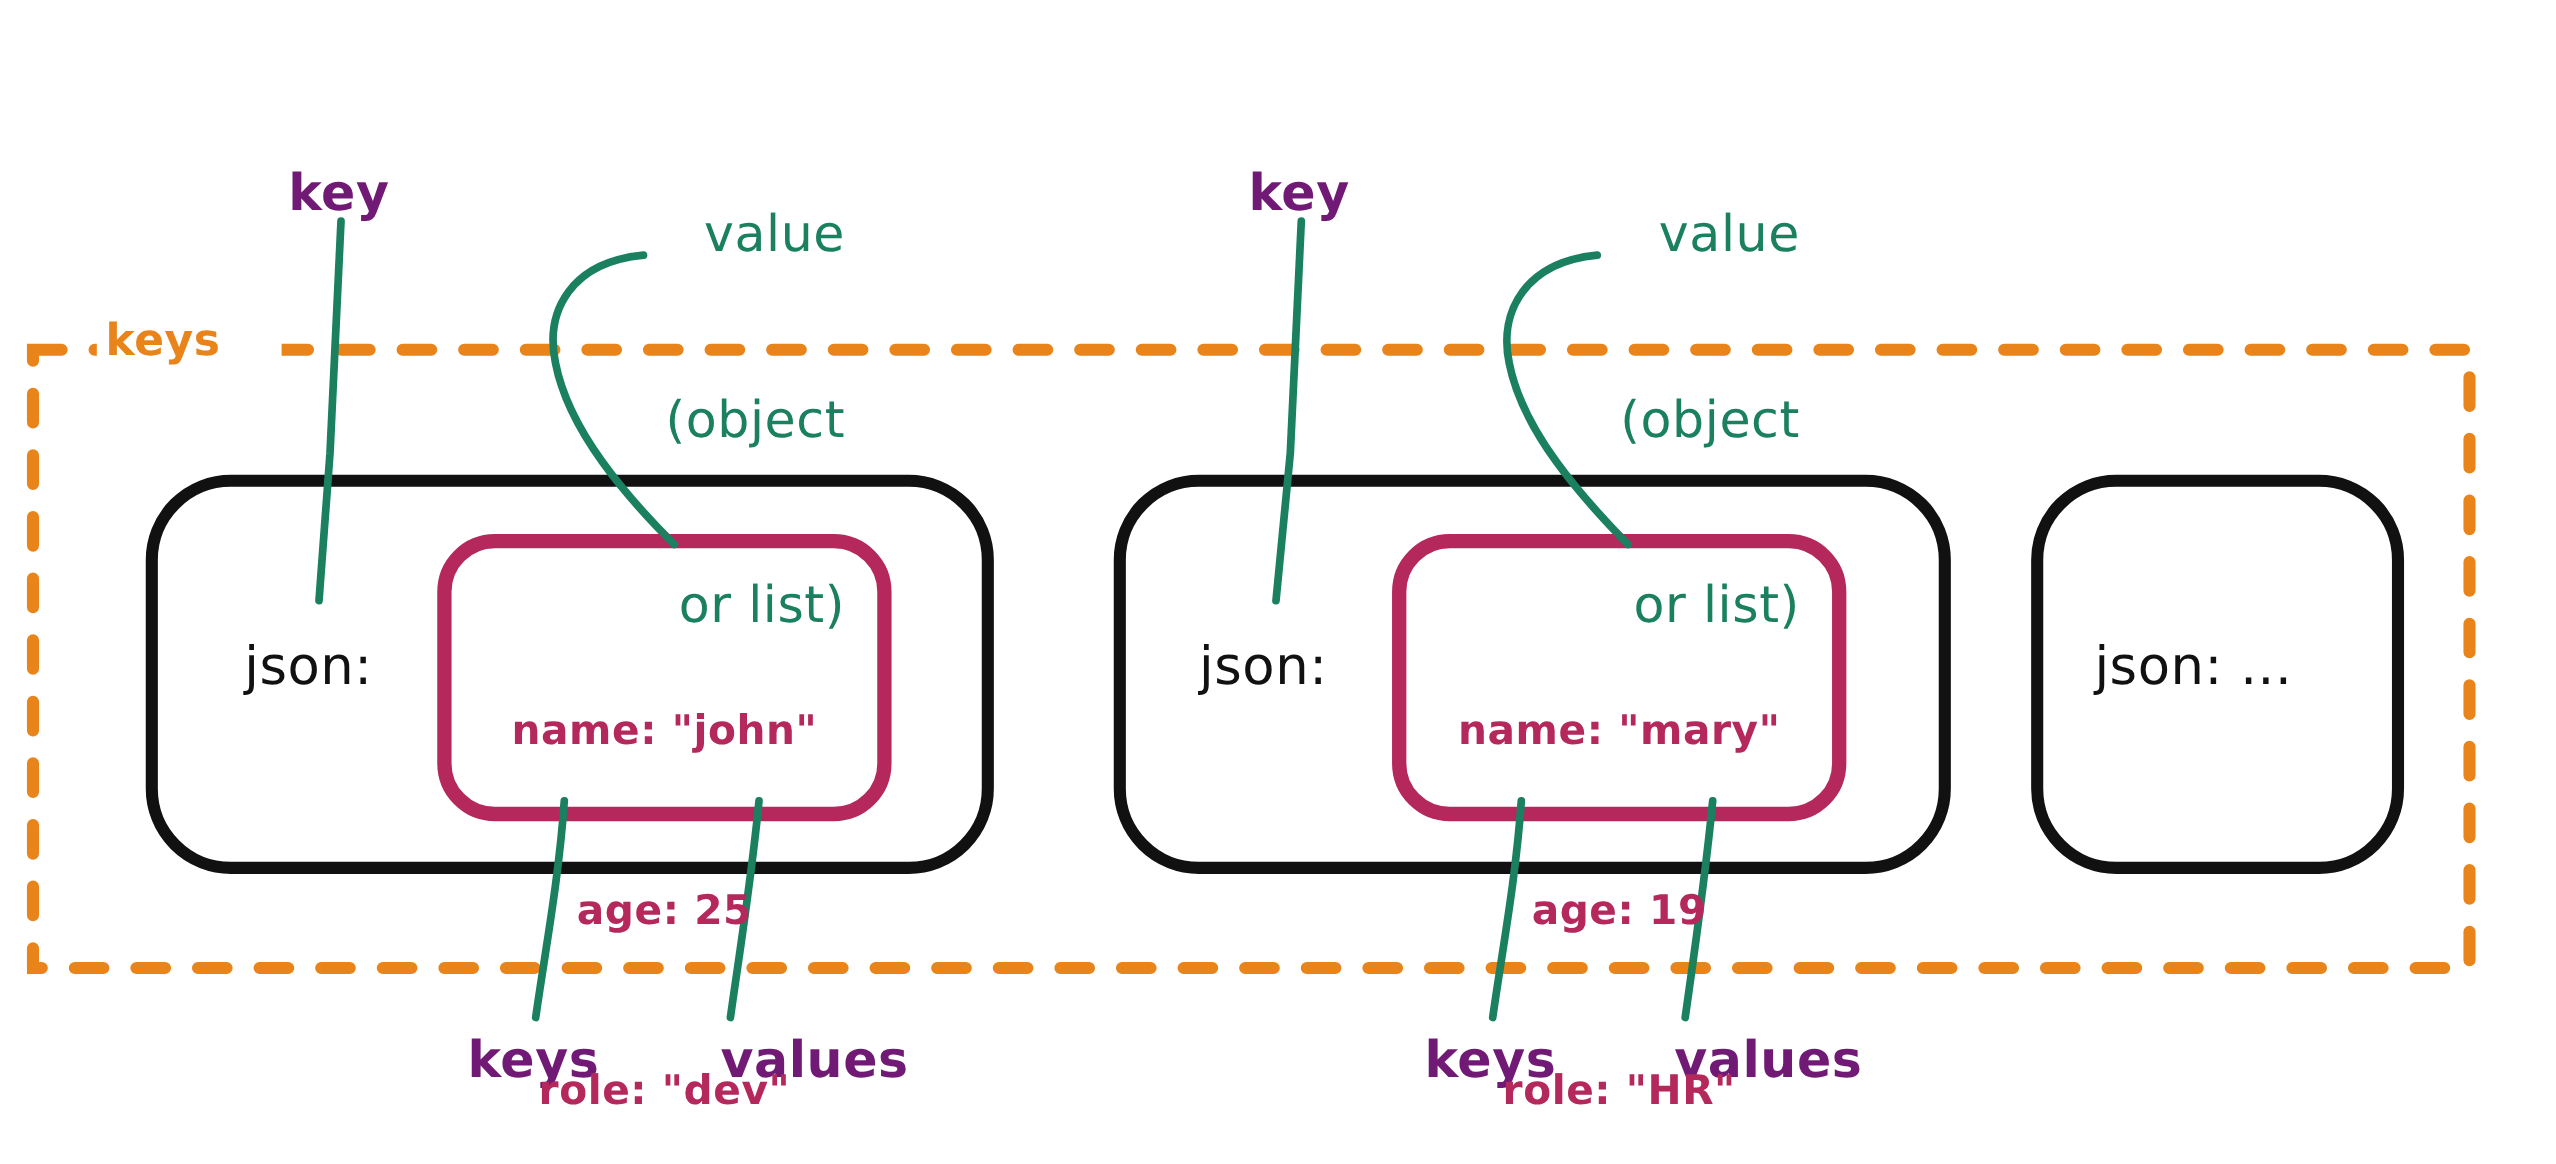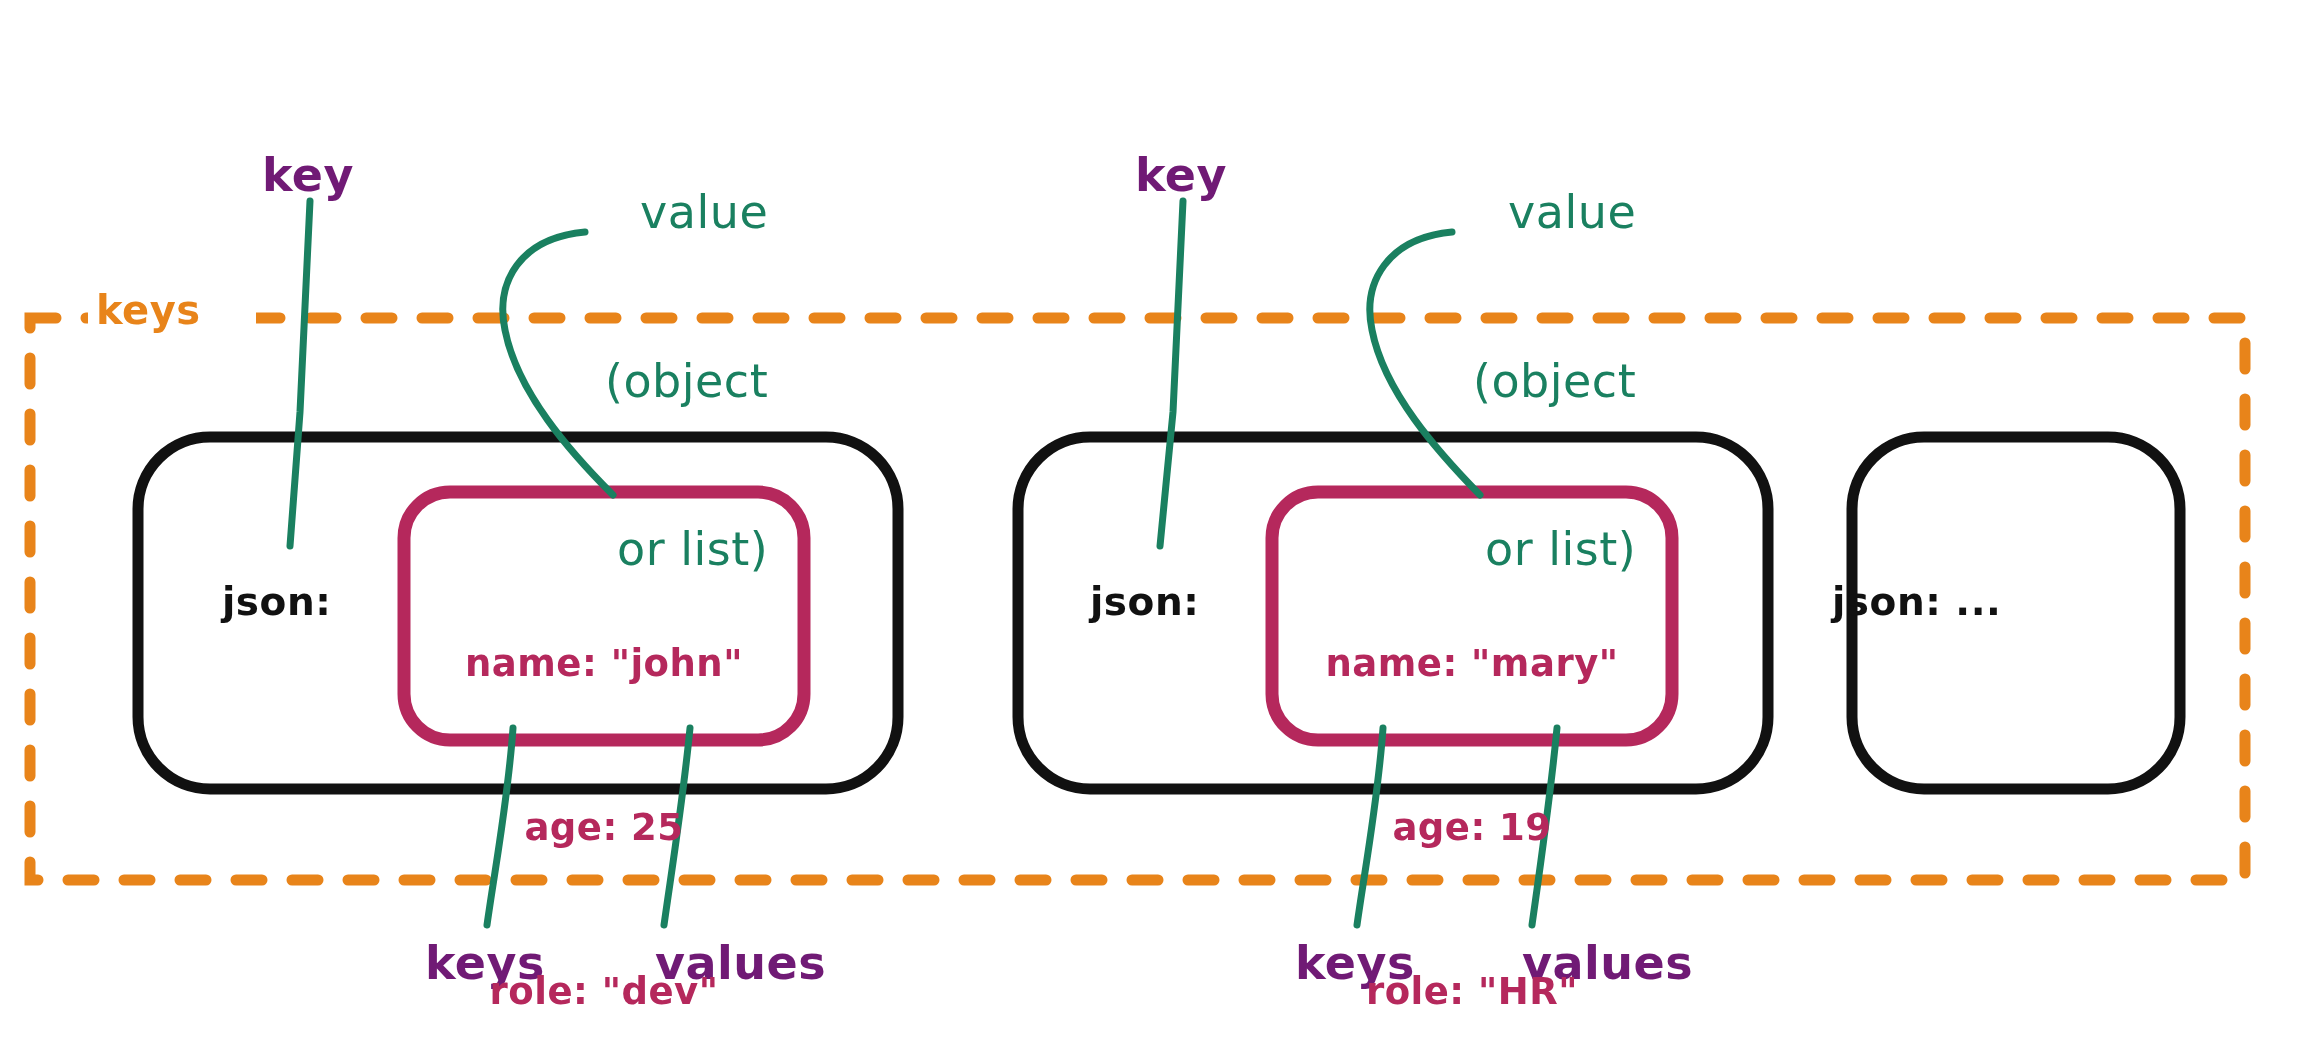--- a/index.html
+++ b/index.html
@@ -41,22 +41,22 @@
     line-height: 1.22;
     text-align: right;
   }
   .orange {
     color: #E8841A;
     font-weight: 700;
     font-size: 40px;
   }
   .black {
     color: #111111;
-    font-weight: 700;
-    font-size: 39px;
+    font-weight: 400;
+    font-size: 48px;
   }
   .crimson {
     color: #B5285C;
     font-weight: 600;
     font-size: 37px;
     line-height: 1.48;
     text-align: center;
   }
 </style>
 </head>
@@ -125,13 +125,13 @@
 </div>
 
 <div class="lbl black" style="left:1090px; top:580px;">json:</div>
 
 <div class="lbl crimson" style="left:1292px; top:527px; width:360px;">
   <div>name: "mary"</div>
   <div>age: 19</div>
   <div>role: "HR"</div>
 </div>
 
-<div class="lbl black" style="left:1832px; top:580px;">json: ...</div>
+<div class="lbl black" style="left:1904px; top:580px;">json: ...</div>
 
 </body></html>

